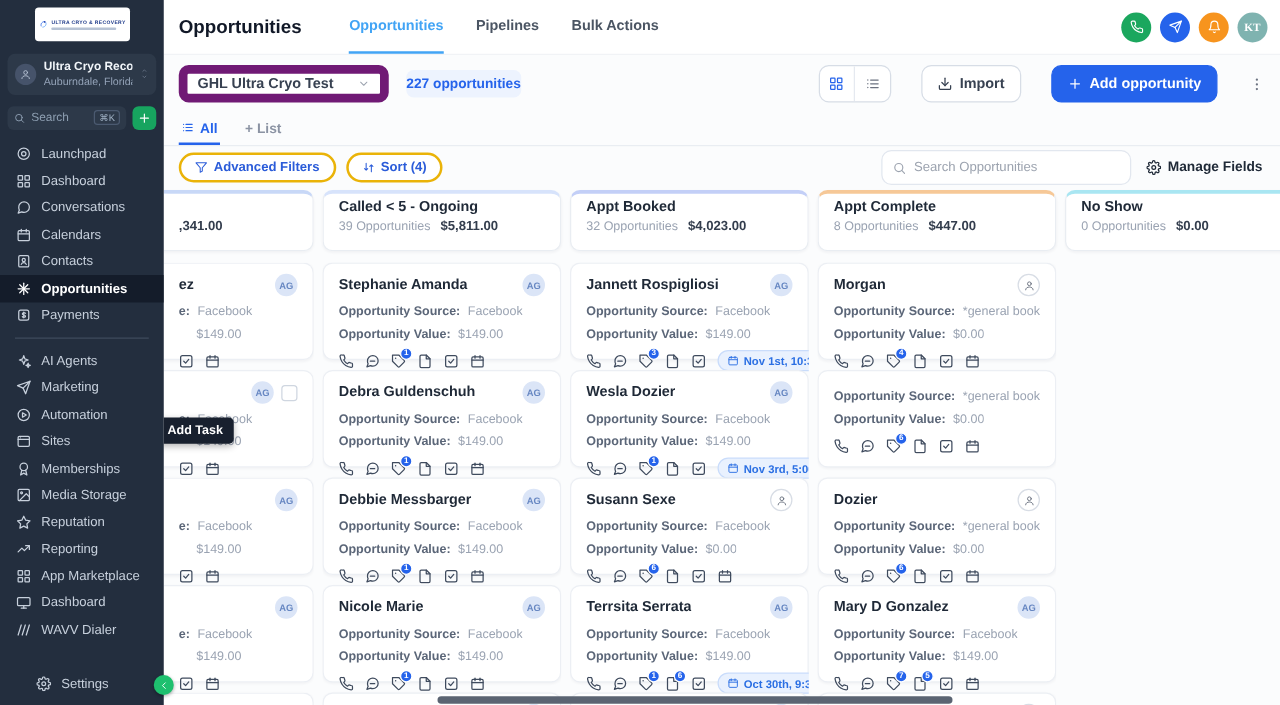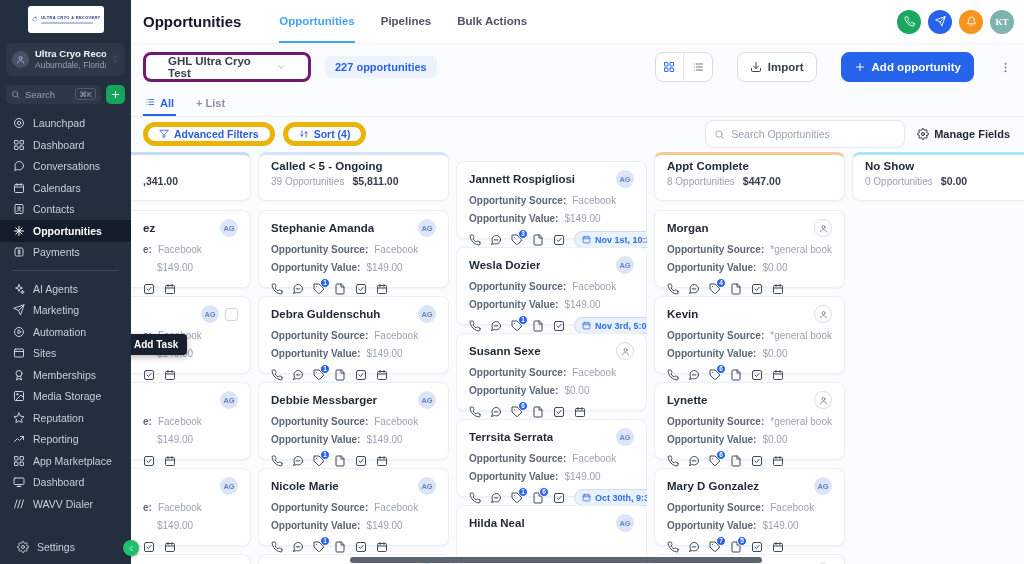--- a/index.html
+++ b/index.html
@@ -31,58 +31,58 @@
   .kbd{font-size:7.5px;border:1px solid #4b5a70;border-radius:3px;padding:0 3px;color:#9fb0c3;height:12px;display:flex;align-items:center;white-space:nowrap}
   .side-add{width:19px;height:19px;min-width:19px;border-radius:5px;background:#17a45f;color:#fff;display:flex;align-items:center;justify-content:center}
   .side-add svg{width:11px;height:11px}
   .side-nav{margin-top:5px;flex:1;overflow:hidden}
   .nav-item{display:flex;align-items:center;gap:8px;height:21.5px;padding:0 8px 0 13px;cursor:pointer;color:#c7d0dc}
   .nav-item.active{background:#141c2a;color:#fff;font-weight:700}
   .nav-ic{display:flex;color:inherit}
   .nav-ic svg{width:12px;height:12px}
   .nav-label{font-size:10.5px;white-space:nowrap}
   .nav-divider{height:1px;background:rgba(148,163,184,.25);margin:7px 12px}
-  .settings-item{position:absolute;bottom:6px;left:4px;right:0}
+  .settings-item{position:absolute;bottom:6px;left:16px;right:0}
   .collapse-btn{position:absolute;right:-8px;bottom:8px;width:16px;height:16px;border-radius:50%;background:#1ec06f;color:#fff;display:flex;align-items:center;justify-content:center;box-shadow:0 1px 3px rgba(0,0,0,.35);z-index:50}
   .collapse-btn svg{width:9px;height:9px}
 
   
   .main{flex:1;display:flex;flex-direction:column;background:#fbfcfd;position:relative;overflow:hidden}
   .topbar{height:44px;min-height:44px;background:#fff;display:flex;align-items:stretch;padding:0 10px 0 12px;border-bottom:1px solid #f1f3f6}
   .page-title{font-size:15px;font-weight:700;color:#111827;margin-right:38px;align-self:center}
   .top-tabs{display:flex;gap:26px}
   .top-tab{display:flex;align-items:center;font-size:11.5px;color:#4b5563;font-weight:600;border-bottom:2px solid transparent;cursor:pointer;white-space:nowrap}
   .top-tab.active{color:#42a4f5;border-bottom-color:#42a4f5}
   .top-icons{margin-left:auto;display:flex;gap:7px;align-items:center}
   .circle{width:24px;height:24px;border-radius:50%;display:flex;align-items:center;justify-content:center;color:#fff;cursor:pointer;font-size:9px;font-weight:700}
   .circle svg{width:11px;height:11px}
 
   .controls{height:46px;min-height:46px;display:flex;align-items:center;padding:0 12px}
-  .pipe-select{width:168px;height:30px;border:3px solid #701a75;border-radius:8px;background:#fff;display:flex;align-items:center;padding:0 22px;font-size:11.5px;color:#374151;font-weight:600;gap:6px;cursor:pointer}
+  .pipe-select{width:168px;height:30px;border:7px solid #701a75;border-radius:8px;background:#fff;display:flex;align-items:center;padding:0 8px;font-size:11.5px;color:#374151;font-weight:600;gap:6px;cursor:pointer}
   .pipe-select .chev{margin-left:auto;color:#9ca3af}
   .pipe-select .chev svg{width:10px;height:10px}
-  .count-badge{margin-left:14px;background:#edf3fe;color:#2563eb;font-size:11px;font-weight:700;padding:5px 10px;border-radius:6px;white-space:nowrap}
+  .count-badge{margin-left:14px;background:#edf3fe;color:#2563eb;font-size:11px;font-weight:700;padding:5px 0;border-radius:6px;white-space:nowrap}
   .right-controls{margin-left:auto;display:flex;align-items:center;gap:24px}
   .view-toggle{display:flex;border:1px solid #d7dde6;border-radius:8px;overflow:hidden;background:#fff;height:30px}
   .vt-btn{width:28px;display:flex;align-items:center;justify-content:center;color:#6b7280;cursor:pointer}
   .vt-btn svg{width:12px;height:12px}
   .vt-btn.active{color:#2563eb;border-right:1px solid #e5e9f0}
   .btn{height:30px;border:1px solid #d7dde6;border-radius:8px;background:#fff;display:flex;align-items:center;gap:6px;padding:0 12px;font-size:11.5px;font-weight:600;color:#374151}
   .btn svg{width:12px;height:12px}
   .btn-primary{background:#2563eb;border-color:#2563eb;color:#fff}
   .kebab{color:#6b7280;width:14px;display:flex;justify-content:center;cursor:pointer}
   .kebab svg{width:13px;height:13px}
 
   .view-tabs{height:27px;min-height:27px;display:flex;align-items:flex-end;gap:18px;padding:0 12px;border-bottom:1px solid #e9edf2}
   .vtab{display:flex;align-items:flex-start;gap:5px;font-size:11px;font-weight:700;color:#2563eb;border-bottom:2px solid #2563eb;padding:0 2px 5px;cursor:pointer}
   .vtab svg{width:10px;height:10px}
   .vtab-new{color:#8b93a3;border-bottom-color:transparent;font-weight:600}
 
   .filters{height:34px;min-height:34px;display:flex;align-items:center;padding:0 14px 0 12px;gap:8px}
-  .pill{display:flex;align-items:center;gap:5px;height:24px;padding:0 11px;border:5px solid #eab308;border-radius:13px;background:#fff;color:#2b5cd9;font-size:10.5px;font-weight:700;cursor:pointer;white-space:nowrap}
+  .pill{display:flex;align-items:center;gap:5px;height:24px;padding:0 11px;border:2px solid #eab308;border-radius:13px;background:#fff;color:#2b5cd9;font-size:10.5px;font-weight:700;cursor:pointer;white-space:nowrap}
   .pill svg{width:10px;height:10px}
   .f-right{margin-left:auto;display:flex;align-items:center;gap:12px}
   .opp-search{display:flex;align-items:center;gap:6px;width:200px;height:28px;border:1px solid #e2e7ef;border-radius:8px;background:#fff;padding:0 8px;color:#9ca3af}
   .opp-search svg{width:11px;height:11px}
   .opp-search input{border:none;outline:none;font-size:10.5px;width:100%;color:#374151;min-width:0}
   .opp-search input::placeholder{color:#9ca3af}
   .manage{display:flex;align-items:center;gap:5px;font-size:11px;font-weight:700;color:#1f2937;cursor:pointer;white-space:nowrap}
   .manage svg{width:12px;height:12px}
 
   
@@ -917,20 +917,27 @@
             <div class="crow1">
               <span class="cname">Sherree Jernigan</span>
               <span class="r1right">
                 <span class="avatar">AG</span>
               </span>
             </div>
           </div>
         </div>
       </div>
       <div class="col">
+        <div class="col-head" style="border-top-color:#c3cff7">
+          <div class="col-title">Appt Booked</div>
+          <div class="col-stats">
+            <span class="col-count">32 Opportunities</span>
+            <span class="col-total">$4,023.00</span>
+          </div>
+        </div>
         <div class="cards">
           <div class="card">
             <div class="crow1">
               <span class="cname">Jannett Rospigliosi</span>
               <span class="r1right">
                 <span class="avatar">AG</span>
               </span>
             </div>
             <div class="crow">
               <span class="lbl">Opportunity Source:</span>
@@ -1232,22 +1239,72 @@
                 <svg viewBox="0 0 24 24" fill="none" stroke="currentColor" stroke-width="2" stroke-linecap="round" stroke-linejoin="round" aria-hidden="true">
                   <rect x="3" y="5" width="18" height="16" rx="2"></rect>
                   <line x1="3" y1="10" x2="21" y2="10"></line>
                   <line x1="8" y1="3" x2="8" y2="7"></line>
                   <line x1="16" y1="3" x2="16" y2="7"></line>
                 </svg>
               </span>
             </div>
           </div>
           <div class="card">
-            <div class="crow1">
-              <span class="cname">Kevin</span>
+            <div class="crow">
+              <span class="lbl">Opportunity Source:</span>
+              <span class="val">*general booking form ...</span>
+            </div>
+            <div class="crow">
+              <span class="lbl">Opportunity Value:</span>
+              <span class="val">$0.00</span>
+            </div>
+            <div class="cicons">
+              <span class="cicon">
+                <svg viewBox="0 0 24 24" fill="none" stroke="currentColor" stroke-width="2" stroke-linecap="round" stroke-linejoin="round" aria-hidden="true">
+                  <path d="M22 16.9v3a2 2 0 0 1-2.2 2 19.8 19.8 0 0 1-8.6-3.1 19.5 19.5 0 0 1-6-6A19.8 19.8 0 0 1 2.1 4.2 2 2 0 0 1 4.1 2h3a2 2 0 0 1 2 1.7 12.8 12.8 0 0 0 .7 2.8 2 2 0 0 1-.5 2.1L8 9.9a16 16 0 0 0 6 6l1.3-1.3a2 2 0 0 1 2.1-.5 12.8 12.8 0 0 0 2.8.7 2 2 0 0 1 1.8 2.1z"></path>
+                </svg>
+              </span>
+              <span class="cicon">
+                <svg viewBox="0 0 24 24" fill="none" stroke="currentColor" stroke-width="2" stroke-linecap="round" stroke-linejoin="round" aria-hidden="true">
+                  <path d="M21 11.5a8.4 8.4 0 0 1-8.5 8.3 8.6 8.6 0 0 1-3.7-.8L3 21l2-5.1a8.3 8.3 0 0 1-1-4A8.4 8.4 0 0 1 12.5 3 8.4 8.4 0 0 1 21 11.5z"></path>
+                  <line x1="8.5" y1="11.8" x2="15.5" y2="11.8"></line>
+                </svg>
+              </span>
+              <span class="cicon">
+                <svg viewBox="0 0 24 24" fill="none" stroke="currentColor" stroke-width="2" stroke-linecap="round" stroke-linejoin="round" aria-hidden="true">
+                  <path d="M20.6 13.4 13.4 20.6a2 2 0 0 1-2.8 0L2 12V2h10l8.6 8.6a2 2 0 0 1 0 2.8z"></path>
+                  <circle cx="7" cy="7" r="1.2" fill="currentColor" stroke="none"></circle>
+                </svg>
+                <i class="cbadge">6</i>
+              </span>
+              <span class="cicon">
+                <svg viewBox="0 0 24 24" fill="none" stroke="currentColor" stroke-width="2" stroke-linecap="round" stroke-linejoin="round" aria-hidden="true">
+                  <path d="M14 2H6a2 2 0 0 0-2 2v16a2 2 0 0 0 2 2h12a2 2 0 0 0 2-2V8z"></path>
+                  <path d="M14 2v6h6"></path>
+                </svg>
+              </span>
+              <span class="cicon">
+                <svg viewBox="0 0 24 24" fill="none" stroke="currentColor" stroke-width="2" stroke-linecap="round" stroke-linejoin="round" aria-hidden="true">
+                  <rect x="3" y="3" width="18" height="18" rx="3"></rect>
+                  <path d="m8 12 3 3 5-6"></path>
+                </svg>
+              </span>
+              <span class="cicon">
+                <svg viewBox="0 0 24 24" fill="none" stroke="currentColor" stroke-width="2" stroke-linecap="round" stroke-linejoin="round" aria-hidden="true">
+                  <rect x="3" y="5" width="18" height="16" rx="2"></rect>
+                  <line x1="3" y1="10" x2="21" y2="10"></line>
+                  <line x1="8" y1="3" x2="8" y2="7"></line>
+                  <line x1="16" y1="3" x2="16" y2="7"></line>
+                </svg>
+              </span>
+            </div>
+          </div>
+          <div class="card">
+            <div class="crow1">
+              <span class="cname">Dozier</span>
               <span class="r1right">
                 <span class="avatar person">
                   <svg viewBox="0 0 24 24" fill="none" stroke="currentColor" stroke-width="2" stroke-linecap="round" stroke-linejoin="round" aria-hidden="true">
                     <circle cx="12" cy="8" r="4"></circle>
                     <path d="M4 21c0-4 4-6 8-6s8 2 8 6"></path>
                   </svg>
                 </span>
               </span>
             </div>
             <div class="crow">
@@ -1294,148 +1351,87 @@
                   <rect x="3" y="5" width="18" height="16" rx="2"></rect>
                   <line x1="3" y1="10" x2="21" y2="10"></line>
                   <line x1="8" y1="3" x2="8" y2="7"></line>
                   <line x1="16" y1="3" x2="16" y2="7"></line>
                 </svg>
               </span>
             </div>
           </div>
           <div class="card">
             <div class="crow1">
-              <span class="cname">Lynette</span>
+              <span class="cname">Mary D Gonzalez</span>
+              <span class="r1right">
+                <span class="avatar">AG</span>
+              </span>
+            </div>
+            <div class="crow">
+              <span class="lbl">Opportunity Source:</span>
+              <span class="val">Facebook</span>
+            </div>
+            <div class="crow">
+              <span class="lbl">Opportunity Value:</span>
+              <span class="val">$149.00</span>
+            </div>
+            <div class="cicons">
+              <span class="cicon">
+                <svg viewBox="0 0 24 24" fill="none" stroke="currentColor" stroke-width="2" stroke-linecap="round" stroke-linejoin="round" aria-hidden="true">
+                  <path d="M22 16.9v3a2 2 0 0 1-2.2 2 19.8 19.8 0 0 1-8.6-3.1 19.5 19.5 0 0 1-6-6A19.8 19.8 0 0 1 2.1 4.2 2 2 0 0 1 4.1 2h3a2 2 0 0 1 2 1.7 12.8 12.8 0 0 0 .7 2.8 2 2 0 0 1-.5 2.1L8 9.9a16 16 0 0 0 6 6l1.3-1.3a2 2 0 0 1 2.1-.5 12.8 12.8 0 0 0 2.8.7 2 2 0 0 1 1.8 2.1z"></path>
+                </svg>
+              </span>
+              <span class="cicon">
+                <svg viewBox="0 0 24 24" fill="none" stroke="currentColor" stroke-width="2" stroke-linecap="round" stroke-linejoin="round" aria-hidden="true">
+                  <path d="M21 11.5a8.4 8.4 0 0 1-8.5 8.3 8.6 8.6 0 0 1-3.7-.8L3 21l2-5.1a8.3 8.3 0 0 1-1-4A8.4 8.4 0 0 1 12.5 3 8.4 8.4 0 0 1 21 11.5z"></path>
+                  <line x1="8.5" y1="11.8" x2="15.5" y2="11.8"></line>
+                </svg>
+              </span>
+              <span class="cicon">
+                <svg viewBox="0 0 24 24" fill="none" stroke="currentColor" stroke-width="2" stroke-linecap="round" stroke-linejoin="round" aria-hidden="true">
+                  <path d="M20.6 13.4 13.4 20.6a2 2 0 0 1-2.8 0L2 12V2h10l8.6 8.6a2 2 0 0 1 0 2.8z"></path>
+                  <circle cx="7" cy="7" r="1.2" fill="currentColor" stroke="none"></circle>
+                </svg>
+                <i class="cbadge">7</i>
+              </span>
+              <span class="cicon">
+                <svg viewBox="0 0 24 24" fill="none" stroke="currentColor" stroke-width="2" stroke-linecap="round" stroke-linejoin="round" aria-hidden="true">
+                  <path d="M14 2H6a2 2 0 0 0-2 2v16a2 2 0 0 0 2 2h12a2 2 0 0 0 2-2V8z"></path>
+                  <path d="M14 2v6h6"></path>
+                </svg>
+                <i class="cbadge">5</i>
+              </span>
+              <span class="cicon">
+                <svg viewBox="0 0 24 24" fill="none" stroke="currentColor" stroke-width="2" stroke-linecap="round" stroke-linejoin="round" aria-hidden="true">
+                  <rect x="3" y="3" width="18" height="18" rx="3"></rect>
+                  <path d="m8 12 3 3 5-6"></path>
+                </svg>
+              </span>
+              <span class="cicon">
+                <svg viewBox="0 0 24 24" fill="none" stroke="currentColor" stroke-width="2" stroke-linecap="round" stroke-linejoin="round" aria-hidden="true">
+                  <rect x="3" y="5" width="18" height="16" rx="2"></rect>
+                  <line x1="3" y1="10" x2="21" y2="10"></line>
+                  <line x1="8" y1="3" x2="8" y2="7"></line>
+                  <line x1="16" y1="3" x2="16" y2="7"></line>
+                </svg>
+              </span>
+            </div>
+          </div>
+          <div class="card">
+            <div class="crow1">
+              <span class="cname">Ember</span>
               <span class="r1right">
                 <span class="avatar person">
                   <svg viewBox="0 0 24 24" fill="none" stroke="currentColor" stroke-width="2" stroke-linecap="round" stroke-linejoin="round" aria-hidden="true">
                     <circle cx="12" cy="8" r="4"></circle>
                     <path d="M4 21c0-4 4-6 8-6s8 2 8 6"></path>
                   </svg>
                 </span>
               </span>
             </div>
-            <div class="crow">
-              <span class="lbl">Opportunity Source:</span>
-              <span class="val">*general booking form ...</span>
-            </div>
-            <div class="crow">
-              <span class="lbl">Opportunity Value:</span>
-              <span class="val">$0.00</span>
-            </div>
-            <div class="cicons">
-              <span class="cicon">
-                <svg viewBox="0 0 24 24" fill="none" stroke="currentColor" stroke-width="2" stroke-linecap="round" stroke-linejoin="round" aria-hidden="true">
-                  <path d="M22 16.9v3a2 2 0 0 1-2.2 2 19.8 19.8 0 0 1-8.6-3.1 19.5 19.5 0 0 1-6-6A19.8 19.8 0 0 1 2.1 4.2 2 2 0 0 1 4.1 2h3a2 2 0 0 1 2 1.7 12.8 12.8 0 0 0 .7 2.8 2 2 0 0 1-.5 2.1L8 9.9a16 16 0 0 0 6 6l1.3-1.3a2 2 0 0 1 2.1-.5 12.8 12.8 0 0 0 2.8.7 2 2 0 0 1 1.8 2.1z"></path>
-                </svg>
-              </span>
-              <span class="cicon">
-                <svg viewBox="0 0 24 24" fill="none" stroke="currentColor" stroke-width="2" stroke-linecap="round" stroke-linejoin="round" aria-hidden="true">
-                  <path d="M21 11.5a8.4 8.4 0 0 1-8.5 8.3 8.6 8.6 0 0 1-3.7-.8L3 21l2-5.1a8.3 8.3 0 0 1-1-4A8.4 8.4 0 0 1 12.5 3 8.4 8.4 0 0 1 21 11.5z"></path>
-                  <line x1="8.5" y1="11.8" x2="15.5" y2="11.8"></line>
-                </svg>
-              </span>
-              <span class="cicon">
-                <svg viewBox="0 0 24 24" fill="none" stroke="currentColor" stroke-width="2" stroke-linecap="round" stroke-linejoin="round" aria-hidden="true">
-                  <path d="M20.6 13.4 13.4 20.6a2 2 0 0 1-2.8 0L2 12V2h10l8.6 8.6a2 2 0 0 1 0 2.8z"></path>
-                  <circle cx="7" cy="7" r="1.2" fill="currentColor" stroke="none"></circle>
-                </svg>
-                <i class="cbadge">6</i>
-              </span>
-              <span class="cicon">
-                <svg viewBox="0 0 24 24" fill="none" stroke="currentColor" stroke-width="2" stroke-linecap="round" stroke-linejoin="round" aria-hidden="true">
-                  <path d="M14 2H6a2 2 0 0 0-2 2v16a2 2 0 0 0 2 2h12a2 2 0 0 0 2-2V8z"></path>
-                  <path d="M14 2v6h6"></path>
-                </svg>
-              </span>
-              <span class="cicon">
-                <svg viewBox="0 0 24 24" fill="none" stroke="currentColor" stroke-width="2" stroke-linecap="round" stroke-linejoin="round" aria-hidden="true">
-                  <rect x="3" y="3" width="18" height="18" rx="3"></rect>
-                  <path d="m8 12 3 3 5-6"></path>
-                </svg>
-              </span>
-              <span class="cicon">
-                <svg viewBox="0 0 24 24" fill="none" stroke="currentColor" stroke-width="2" stroke-linecap="round" stroke-linejoin="round" aria-hidden="true">
-                  <rect x="3" y="5" width="18" height="16" rx="2"></rect>
-                  <line x1="3" y1="10" x2="21" y2="10"></line>
-                  <line x1="8" y1="3" x2="8" y2="7"></line>
-                  <line x1="16" y1="3" x2="16" y2="7"></line>
-                </svg>
-              </span>
-            </div>
-          </div>
-          <div class="card">
-            <div class="crow1">
-              <span class="cname">Mary D Gonzalez</span>
-              <span class="r1right">
-                <span class="avatar">AG</span>
-              </span>
-            </div>
-            <div class="crow">
-              <span class="lbl">Opportunity Source:</span>
-              <span class="val">Facebook</span>
-            </div>
-            <div class="crow">
-              <span class="lbl">Opportunity Value:</span>
-              <span class="val">$149.00</span>
-            </div>
-            <div class="cicons">
-              <span class="cicon">
-                <svg viewBox="0 0 24 24" fill="none" stroke="currentColor" stroke-width="2" stroke-linecap="round" stroke-linejoin="round" aria-hidden="true">
-                  <path d="M22 16.9v3a2 2 0 0 1-2.2 2 19.8 19.8 0 0 1-8.6-3.1 19.5 19.5 0 0 1-6-6A19.8 19.8 0 0 1 2.1 4.2 2 2 0 0 1 4.1 2h3a2 2 0 0 1 2 1.7 12.8 12.8 0 0 0 .7 2.8 2 2 0 0 1-.5 2.1L8 9.9a16 16 0 0 0 6 6l1.3-1.3a2 2 0 0 1 2.1-.5 12.8 12.8 0 0 0 2.8.7 2 2 0 0 1 1.8 2.1z"></path>
-                </svg>
-              </span>
-              <span class="cicon">
-                <svg viewBox="0 0 24 24" fill="none" stroke="currentColor" stroke-width="2" stroke-linecap="round" stroke-linejoin="round" aria-hidden="true">
-                  <path d="M21 11.5a8.4 8.4 0 0 1-8.5 8.3 8.6 8.6 0 0 1-3.7-.8L3 21l2-5.1a8.3 8.3 0 0 1-1-4A8.4 8.4 0 0 1 12.5 3 8.4 8.4 0 0 1 21 11.5z"></path>
-                  <line x1="8.5" y1="11.8" x2="15.5" y2="11.8"></line>
-                </svg>
-              </span>
-              <span class="cicon">
-                <svg viewBox="0 0 24 24" fill="none" stroke="currentColor" stroke-width="2" stroke-linecap="round" stroke-linejoin="round" aria-hidden="true">
-                  <path d="M20.6 13.4 13.4 20.6a2 2 0 0 1-2.8 0L2 12V2h10l8.6 8.6a2 2 0 0 1 0 2.8z"></path>
-                  <circle cx="7" cy="7" r="1.2" fill="currentColor" stroke="none"></circle>
-                </svg>
-                <i class="cbadge">7</i>
-              </span>
-              <span class="cicon">
-                <svg viewBox="0 0 24 24" fill="none" stroke="currentColor" stroke-width="2" stroke-linecap="round" stroke-linejoin="round" aria-hidden="true">
-                  <path d="M14 2H6a2 2 0 0 0-2 2v16a2 2 0 0 0 2 2h12a2 2 0 0 0 2-2V8z"></path>
-                  <path d="M14 2v6h6"></path>
-                </svg>
-                <i class="cbadge">5</i>
-              </span>
-              <span class="cicon">
-                <svg viewBox="0 0 24 24" fill="none" stroke="currentColor" stroke-width="2" stroke-linecap="round" stroke-linejoin="round" aria-hidden="true">
-                  <rect x="3" y="3" width="18" height="18" rx="3"></rect>
-                  <path d="m8 12 3 3 5-6"></path>
-                </svg>
-              </span>
-              <span class="cicon">
-                <svg viewBox="0 0 24 24" fill="none" stroke="currentColor" stroke-width="2" stroke-linecap="round" stroke-linejoin="round" aria-hidden="true">
-                  <rect x="3" y="5" width="18" height="16" rx="2"></rect>
-                  <line x1="3" y1="10" x2="21" y2="10"></line>
-                  <line x1="8" y1="3" x2="8" y2="7"></line>
-                  <line x1="16" y1="3" x2="16" y2="7"></line>
-                </svg>
-              </span>
-            </div>
-          </div>
-          <div class="card">
-            <div class="crow1">
-              <span class="cname">Ember</span>
-              <span class="r1right">
-                <span class="avatar person">
-                  <svg viewBox="0 0 24 24" fill="none" stroke="currentColor" stroke-width="2" stroke-linecap="round" stroke-linejoin="round" aria-hidden="true">
-                    <circle cx="12" cy="8" r="4"></circle>
-                    <path d="M4 21c0-4 4-6 8-6s8 2 8 6"></path>
-                  </svg>
-                </span>
-              </span>
-            </div>
           </div>
         </div>
       </div>
       <div class="col">
         <div class="col-head" style="border-top-color:#a9e6f2">
           <div class="col-title">No Show</div>
           <div class="col-stats">
             <span class="col-count">0 Opportunities</span>
             <span class="col-total">$0.00</span>
           </div>

